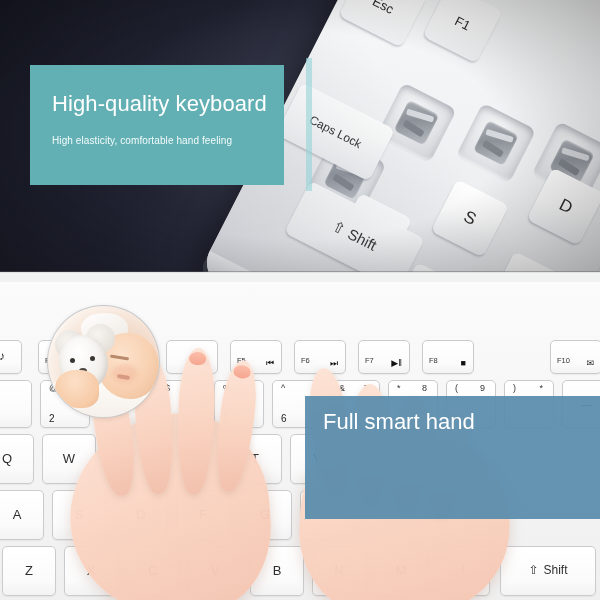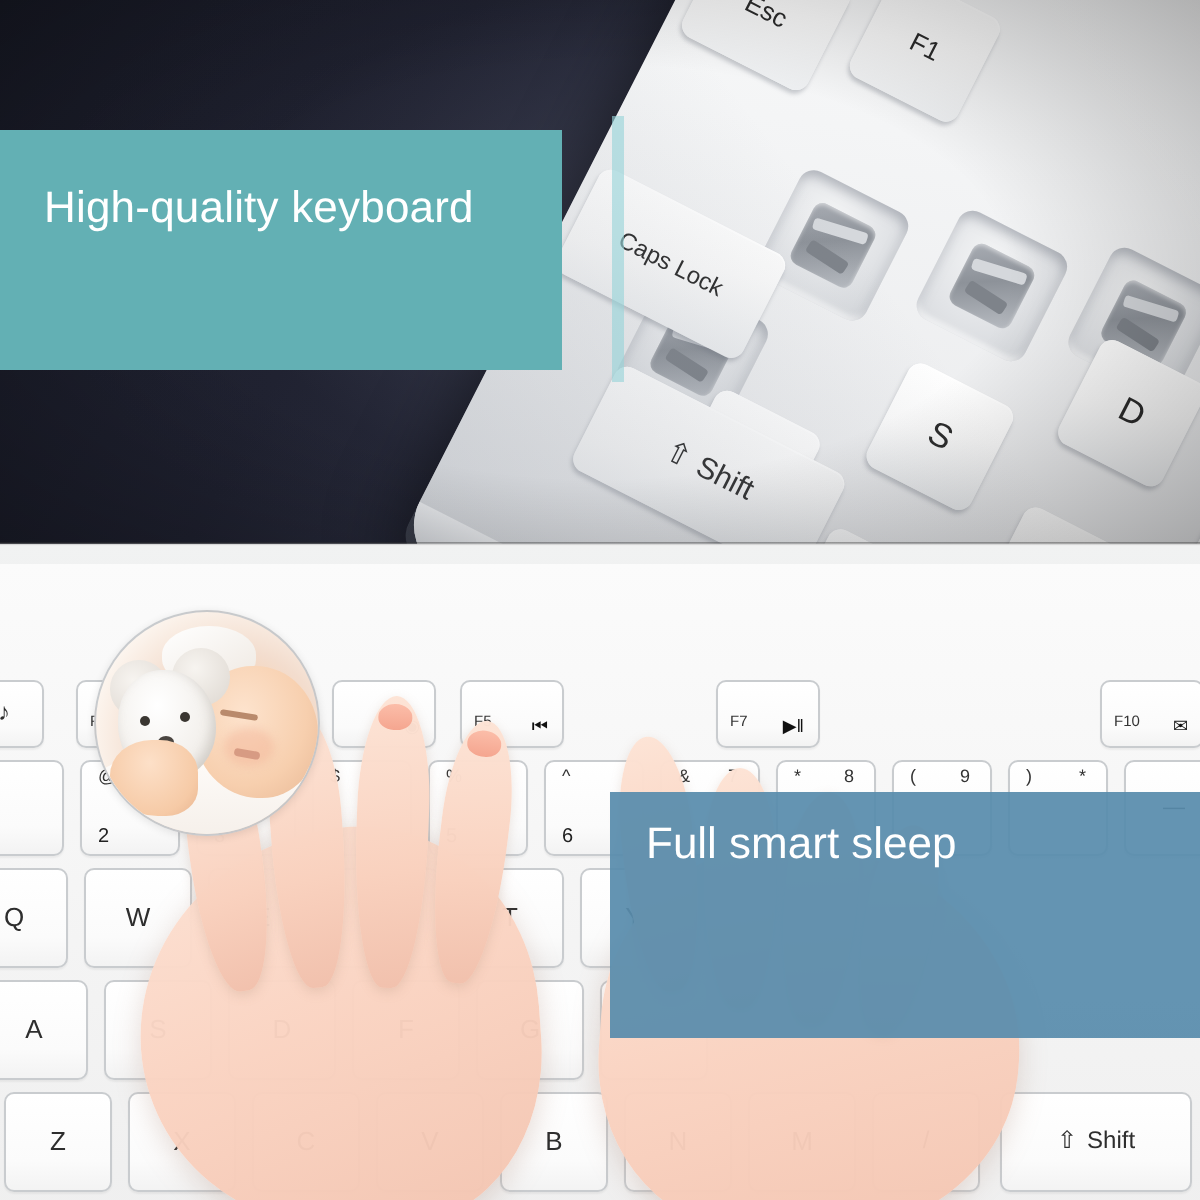--- a/index.html
+++ b/index.html
@@ -72,21 +72,21 @@
     box-shadow:inset 0 1px 2px rgba(255,255,255,0.5);
   }
   .well .scissor:before, .well .scissor:after {
     content:""; position:absolute; background:#9b9fa6; border-radius:2px;
   }
   .well .scissor:before { left:3px; top:6px; width:28px; height:6px; transform:rotate(-10deg); background:#d5d8dc; }
   .well .scissor:after  { left:6px; top:20px; width:22px; height:7px; transform:rotate(6deg); background:#7e838a; }
 
   
   .cap-teal {
-    position:absolute; left:0; top:65px; width:281px; height:120px;
+    position:absolute; left:30px; top:65px; width:254px; height:120px;
     background:#63b0b4;
     z-index:6;
   }
   .cap-teal .t1 {
     position:absolute; left:22px; top:26px;
     font-size:22px; color:#ffffff; letter-spacing:0.1px; white-space:nowrap;
   }
   .cap-teal .t2 {
     position:absolute; left:22px; top:70px;
     font-size:10px; color:#f2fbfb; letter-spacing:0.1px; white-space:nowrap;
@@ -306,20 +306,21 @@
         <div class="kb-sheen"></div>
         <div class="edge"></div>
       </div>
     </div>
 
     <div class="vignette"></div>
   </div>
 
   <div class="cap-teal">
     <div class="t1">High-quality keyboard</div>
+    <div class="t2">High elasticity, comfortable hand feeling</div>
   </div>
   <div class="cap-teal-bar"></div>
 
   <div class="panel-divider"></div>
 
   <div class="panel-bot">
     <div class="kbplate">
 
       <div class="bk fn" style="left:6px;  top:58px; width:40px; height:34px;">
           <span style="font-size:12px;">♪</span>
@@ -330,23 +331,31 @@
       </div>
       <div class="bk fn" style="left:126px; top:58px; width:52px; height:34px;"></div>
       <div class="bk fn" style="left:190px; top:58px; width:52px; height:34px;">
         <span class="fnico">◉</span>
       </div>
 
       <div class="bk fn" style="left:254px; top:58px; width:52px; height:34px;">
         <span class="fnlab">F5</span>
         <span class="fnico">⏮</span>
       </div>
+      <div class="bk fn" style="left:318px; top:58px; width:52px; height:34px;">
+        <span class="fnlab">F6</span>
+        <span class="fnico">⏭</span>
+      </div>
       <div class="bk fn" style="left:382px; top:58px; width:52px; height:34px;text-decoration:underline;">
         <span class="fnlab">F7</span>
         <span class="fnico">▶‖</span>
+      </div>
+      <div class="bk fn" style="left:446px; top:58px; width:52px; height:34px;">
+        <span class="fnlab">F8</span>
+        <span class="fnico">■</span>
       </div>
       <div class="bk fn" style="left:574px; top:58px; width:52px; height:34px;">
         <span class="fnlab">F10</span>
         <span class="fnico">✉</span>
       </div>
 
       <div class="bk num" style="left:6px;   top:98px; width:50px; height:48px;"></div>
       <div class="bk num" style="left:64px;  top:98px; width:50px; height:48px;">
         <span class="numtop">@</span>
         <span class="numbot">2</span>
@@ -489,16 +498,16 @@
     </div>
 
     <div class="hand-big hand-r"></div>
     <div class="finger" style="left:312px; top:96px;  width:36px; height:128px; transform:rotate(-6deg);"></div>
     <div class="finger" style="left:352px; top:112px; width:36px; height:120px; transform:rotate(0deg);"></div>
     <div class="finger" style="left:392px; top:124px; width:36px; height:116px; transform:rotate(5deg);"></div>
     <div class="finger" style="left:432px; top:140px; width:34px; height:104px; transform:rotate(10deg);"></div>
   </div>
 
   <div class="cap-blue">
-    <div class="t1">Full smart sleep</div>
+    <div class="t1">Full smart hand</div>
   </div>
 
 </div>
 
 </body></html>

